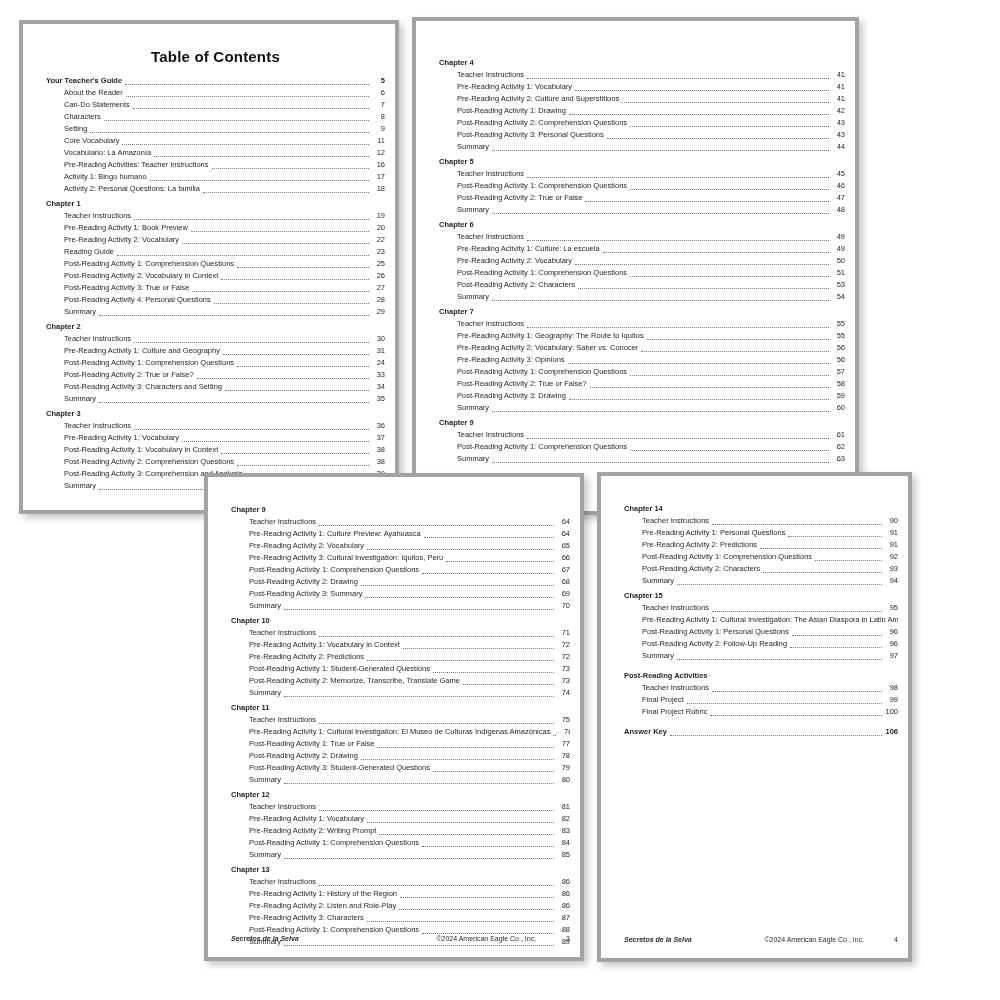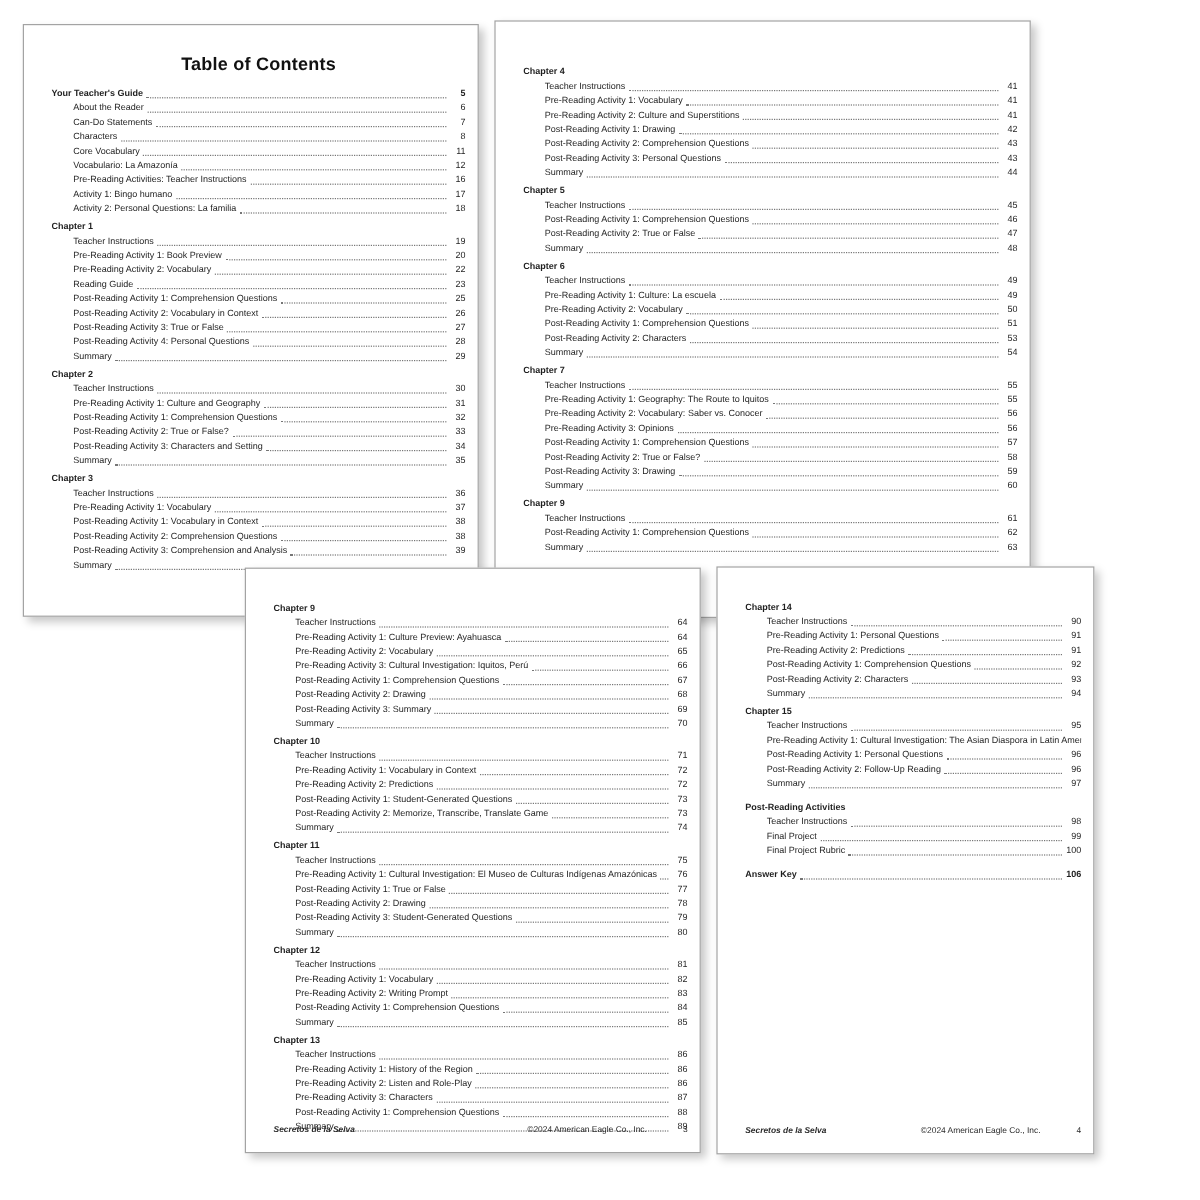--- a/index.html
+++ b/index.html
@@ -1,18 +1,18 @@
 <!DOCTYPE html>
 <html><head>
 <meta charset="utf-8">
 <style>
   html,body{margin:0;padding:0;width:1000px;height:1000px;background:#ffffff;overflow:hidden;
     font-family:"Liberation Sans","DejaVu Sans",sans-serif;}
   .stage{position:relative;width:1000px;height:1000px;}
-  .page{position:absolute;background:#ffffff;border:1px solid #a3a3a3;
+  .page{position:absolute;background:#ffffff;border:4px solid #a3a3a3;
     box-shadow:4px 4px 7px rgba(0,0,0,0.22);box-sizing:border-box;}
   #page1{left:19px;top:20px;width:380px;height:494px;z-index:1;}
   #page2{left:412px;top:17px;width:447px;height:498px;z-index:1;}
   #page3{left:204px;top:473px;width:380px;height:488px;z-index:2;}
   #page4{left:597px;top:472px;width:315px;height:490px;z-index:2;}
   .content{position:absolute;left:23px;right:10px;top:0;color:#1f1f1f;}
   #page1 .content{top:24px;}
   #page2 .content{top:36px;}
   #page3 .content{top:27px;}
   #page4 .content{top:27px;}
@@ -56,20 +56,25 @@
           <span class="lbl"><span>Can-Do Statements</span></span>
           <span class="dots"></span>
           <span class="pg">7</span>
         </div>
         <div class="row entry">
           <span class="lbl"><span>Characters</span></span>
           <span class="dots"></span>
           <span class="pg">8</span>
         </div>
         <div class="row entry">
+          <span class="lbl"><span>Setting</span></span>
+          <span class="dots"></span>
+          <span class="pg">9</span>
+        </div>
+        <div class="row entry">
           <span class="lbl"><span>Core Vocabulary</span></span>
           <span class="dots"></span>
           <span class="pg">11</span>
         </div>
         <div class="row entry">
           <span class="lbl"><span class="it">Vocabulario: La Amazonía</span></span>
           <span class="dots"></span>
           <span class="pg">12</span>
         </div>
         <div class="row entry">
@@ -144,21 +149,21 @@
           <span class="pg">30</span>
         </div>
         <div class="row entry">
           <span class="lbl"><span>Pre-Reading Activity 1: Culture and Geography</span></span>
           <span class="dots"></span>
           <span class="pg">31</span>
         </div>
         <div class="row entry">
           <span class="lbl"><span>Post-Reading Activity 1: Comprehension Questions</span></span>
           <span class="dots"></span>
-          <span class="pg">32</span>
+          <span class="pg">24</span>
         </div>
         <div class="row entry">
           <span class="lbl"><span>Post-Reading Activity 2: True or False?</span></span>
           <span class="dots"></span>
           <span class="pg">33</span>
         </div>
         <div class="row entry">
           <span class="lbl"><span>Post-Reading Activity 3: Characters and Setting</span></span>
           <span class="dots"></span>
           <span class="pg">34</span>

